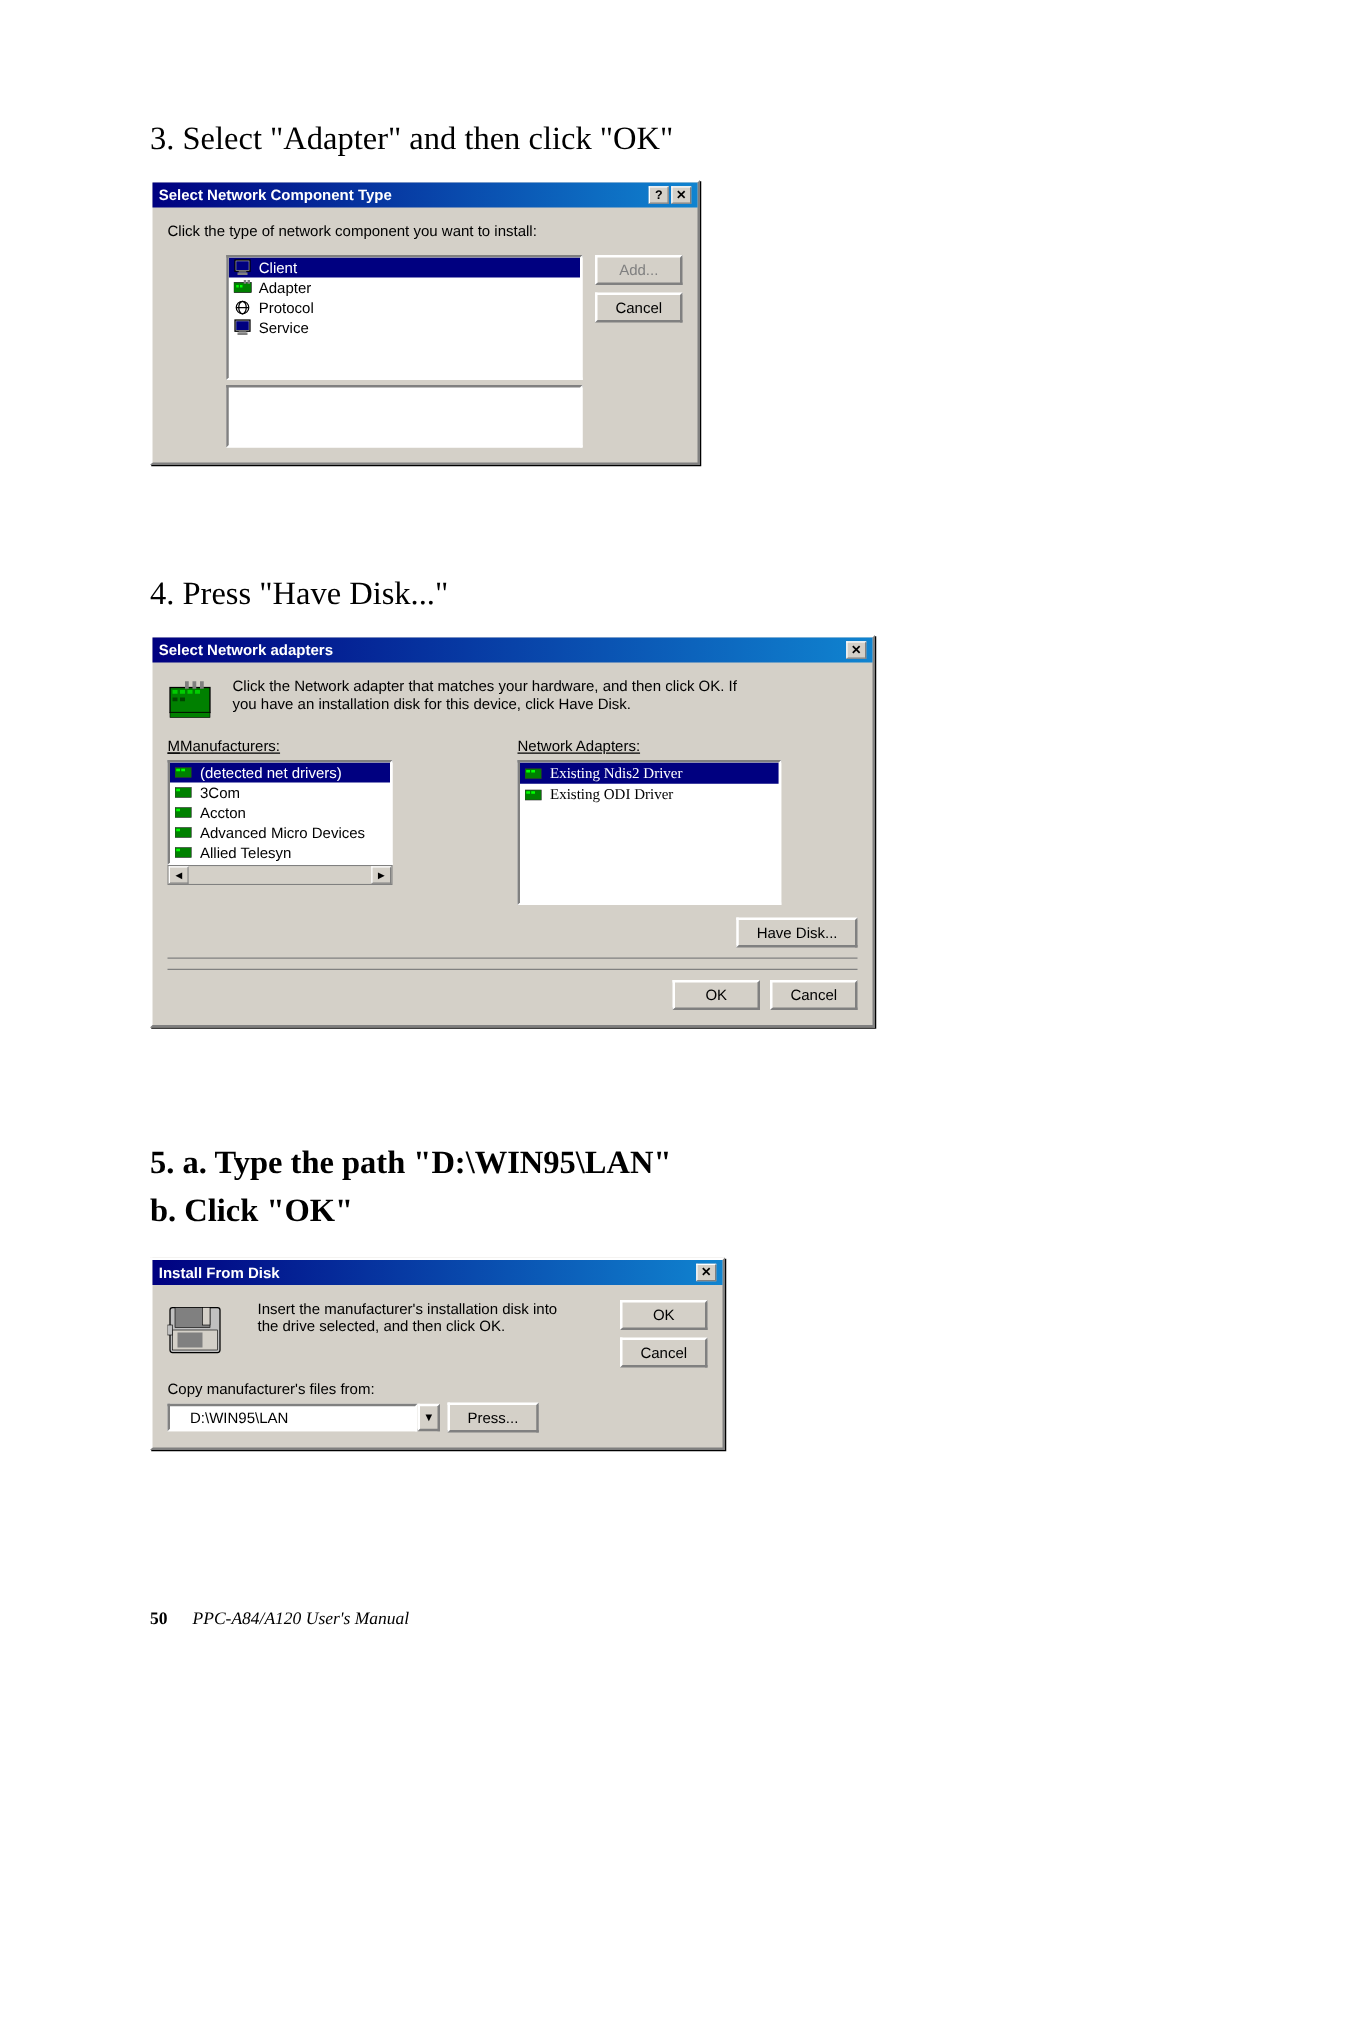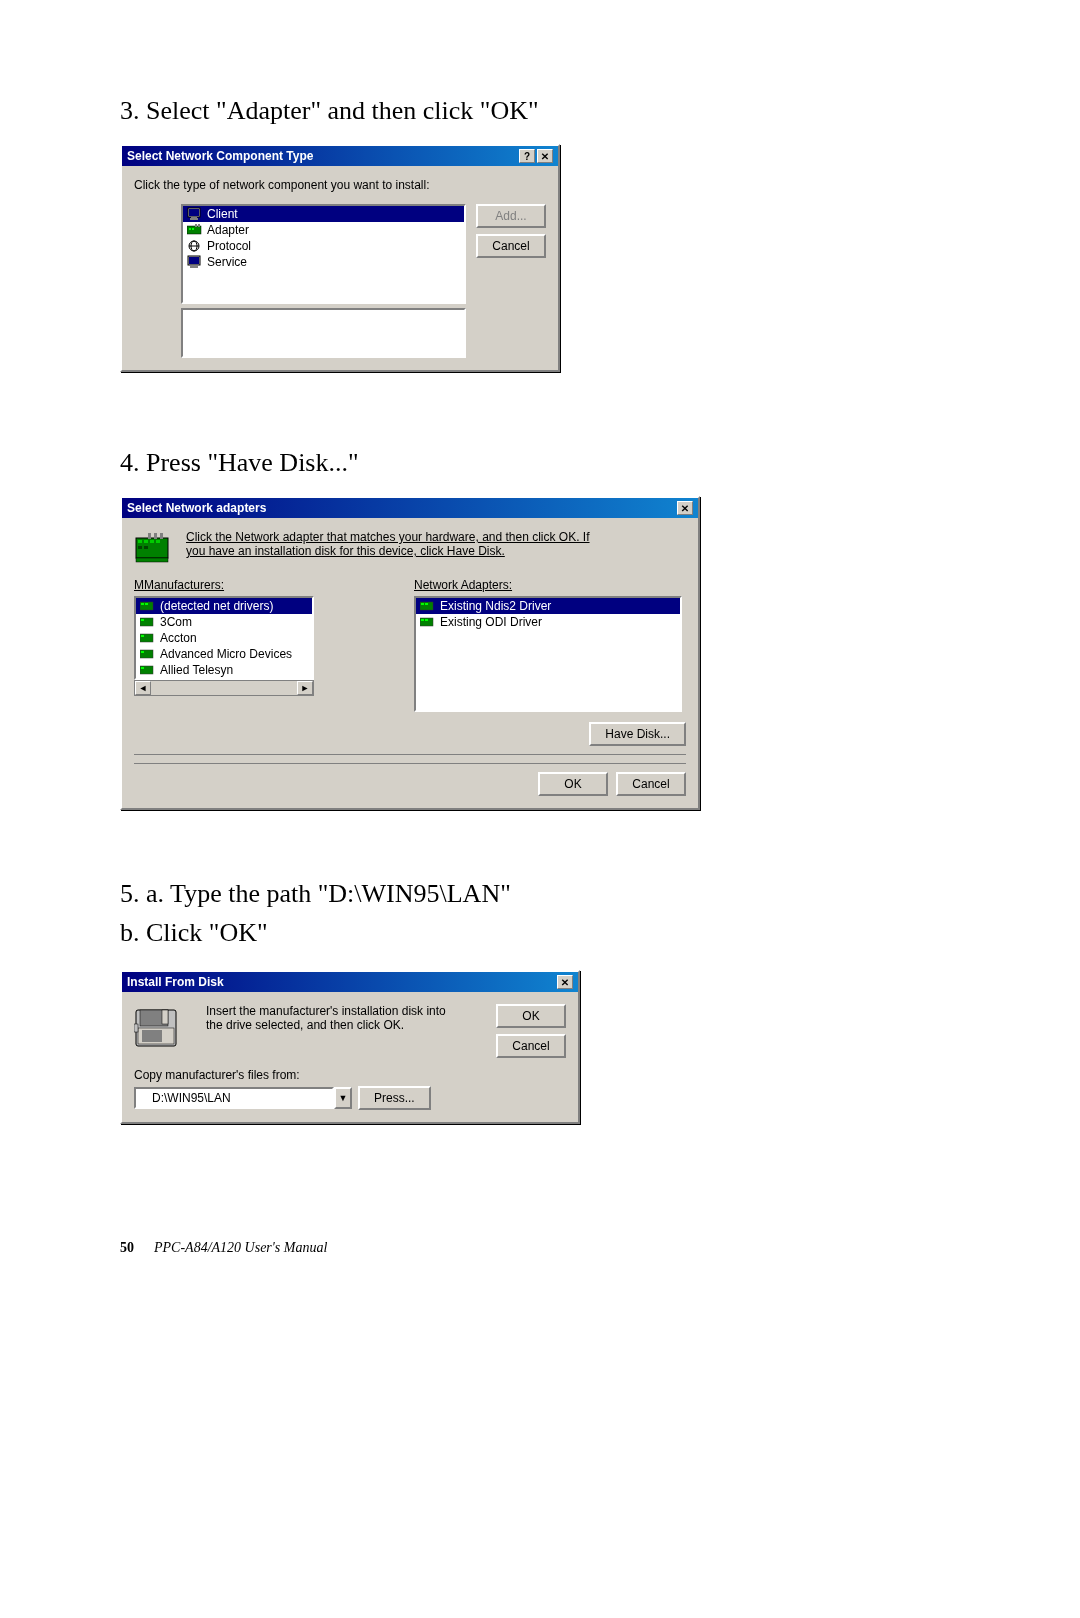--- a/index.html
+++ b/index.html
@@ -14,21 +14,21 @@
     }
 
     .step-heading {
       font-size: 26px;
       font-weight: normal;
       margin-bottom: 18px;
       margin-top: 36px;
     }
 
     .dialog-wrapper {
-      margin-bottom: 40px;
+      margin-bottom: 52px;
       display: inline-block;
     }
 
     
     .win-dialog {
       background: #d4d0c8;
       border: 2px solid;
       border-color: #ffffff #808080 #808080 #ffffff;
       box-shadow: 1px 1px 0 #000;
       font-family: "Arial", sans-serif;
@@ -154,21 +154,20 @@
     
     .dialog2 {
       width: 580px;
     }
 
     .dialog2-header {
       display: flex;
       gap: 12px;
       margin-bottom: 12px;
       align-items: flex-start;
-      text-decoration: underline;
     }
 
     .dialog2-columns {
       display: flex;
       gap: 8px;
       margin-bottom: 10px;
     }
 
     .dialog2-col {
       flex: 1;
@@ -274,22 +273,22 @@
     }
 
     
     .svg-icon {
       display: inline-block;
       vertical-align: middle;
     }
 
     .step5-text {
       font-size: 26px;
-      font-weight: normal;
-      margin-top: 24px;
+      font-weight: bold;
+      margin-top: 36px;
       margin-bottom: 18px;
       line-height: 1.5;
     }
 
     .separator-line {
       border: none;
       border-top: 1px solid #808080;
       margin: 6px 0;
     }
 
@@ -443,21 +442,21 @@
           <div style="display:flex; height:16px; width:180px; background:#d4d0c8; border:1px solid #808080; margin-top:0;">
             <div style="width:16px; height:14px; background:#d4d0c8; border:1px solid #fff; border-right-color:#808080; border-bottom-color:#808080; display:flex;align-items:center;justify-content:center;font-size:9px; cursor:pointer;">◄</div>
             <div style="flex:1; background:#d4d0c8;"></div>
             <div style="width:16px; height:14px; background:#d4d0c8; border:1px solid #fff; border-right-color:#808080; border-bottom-color:#808080; display:flex;align-items:center;justify-content:center;font-size:9px; cursor:pointer;">►</div>
           </div>
         </div>
         <div class="dialog2-col">
           <div class="dialog2-col-label">
             <span>Network Adapters:</span>
           </div>
-          <div class="win-listbox" style="height:116px; width:268px;">
+          <div class="win-listbox" style="height:116px; width:211px;font-family:Liberation Serif, serif;">
             <div class="win-listbox-item selected">
               <svg width="16" height="12" viewBox="0 0 16 12">
                 <rect x="0" y="2" width="13" height="8" fill="#008000" stroke="#333" stroke-width="0.5"></rect>
                 <rect x="1" y="3" width="3" height="2" fill="#00ff00"></rect>
                 <rect x="5" y="3" width="3" height="2" fill="#00ff00"></rect>
               </svg>
               <span>Existing Ndis2 Driver</span>
             </div>
             <div class="win-listbox-item">
               <svg width="16" height="12" viewBox="0 0 16 12">

